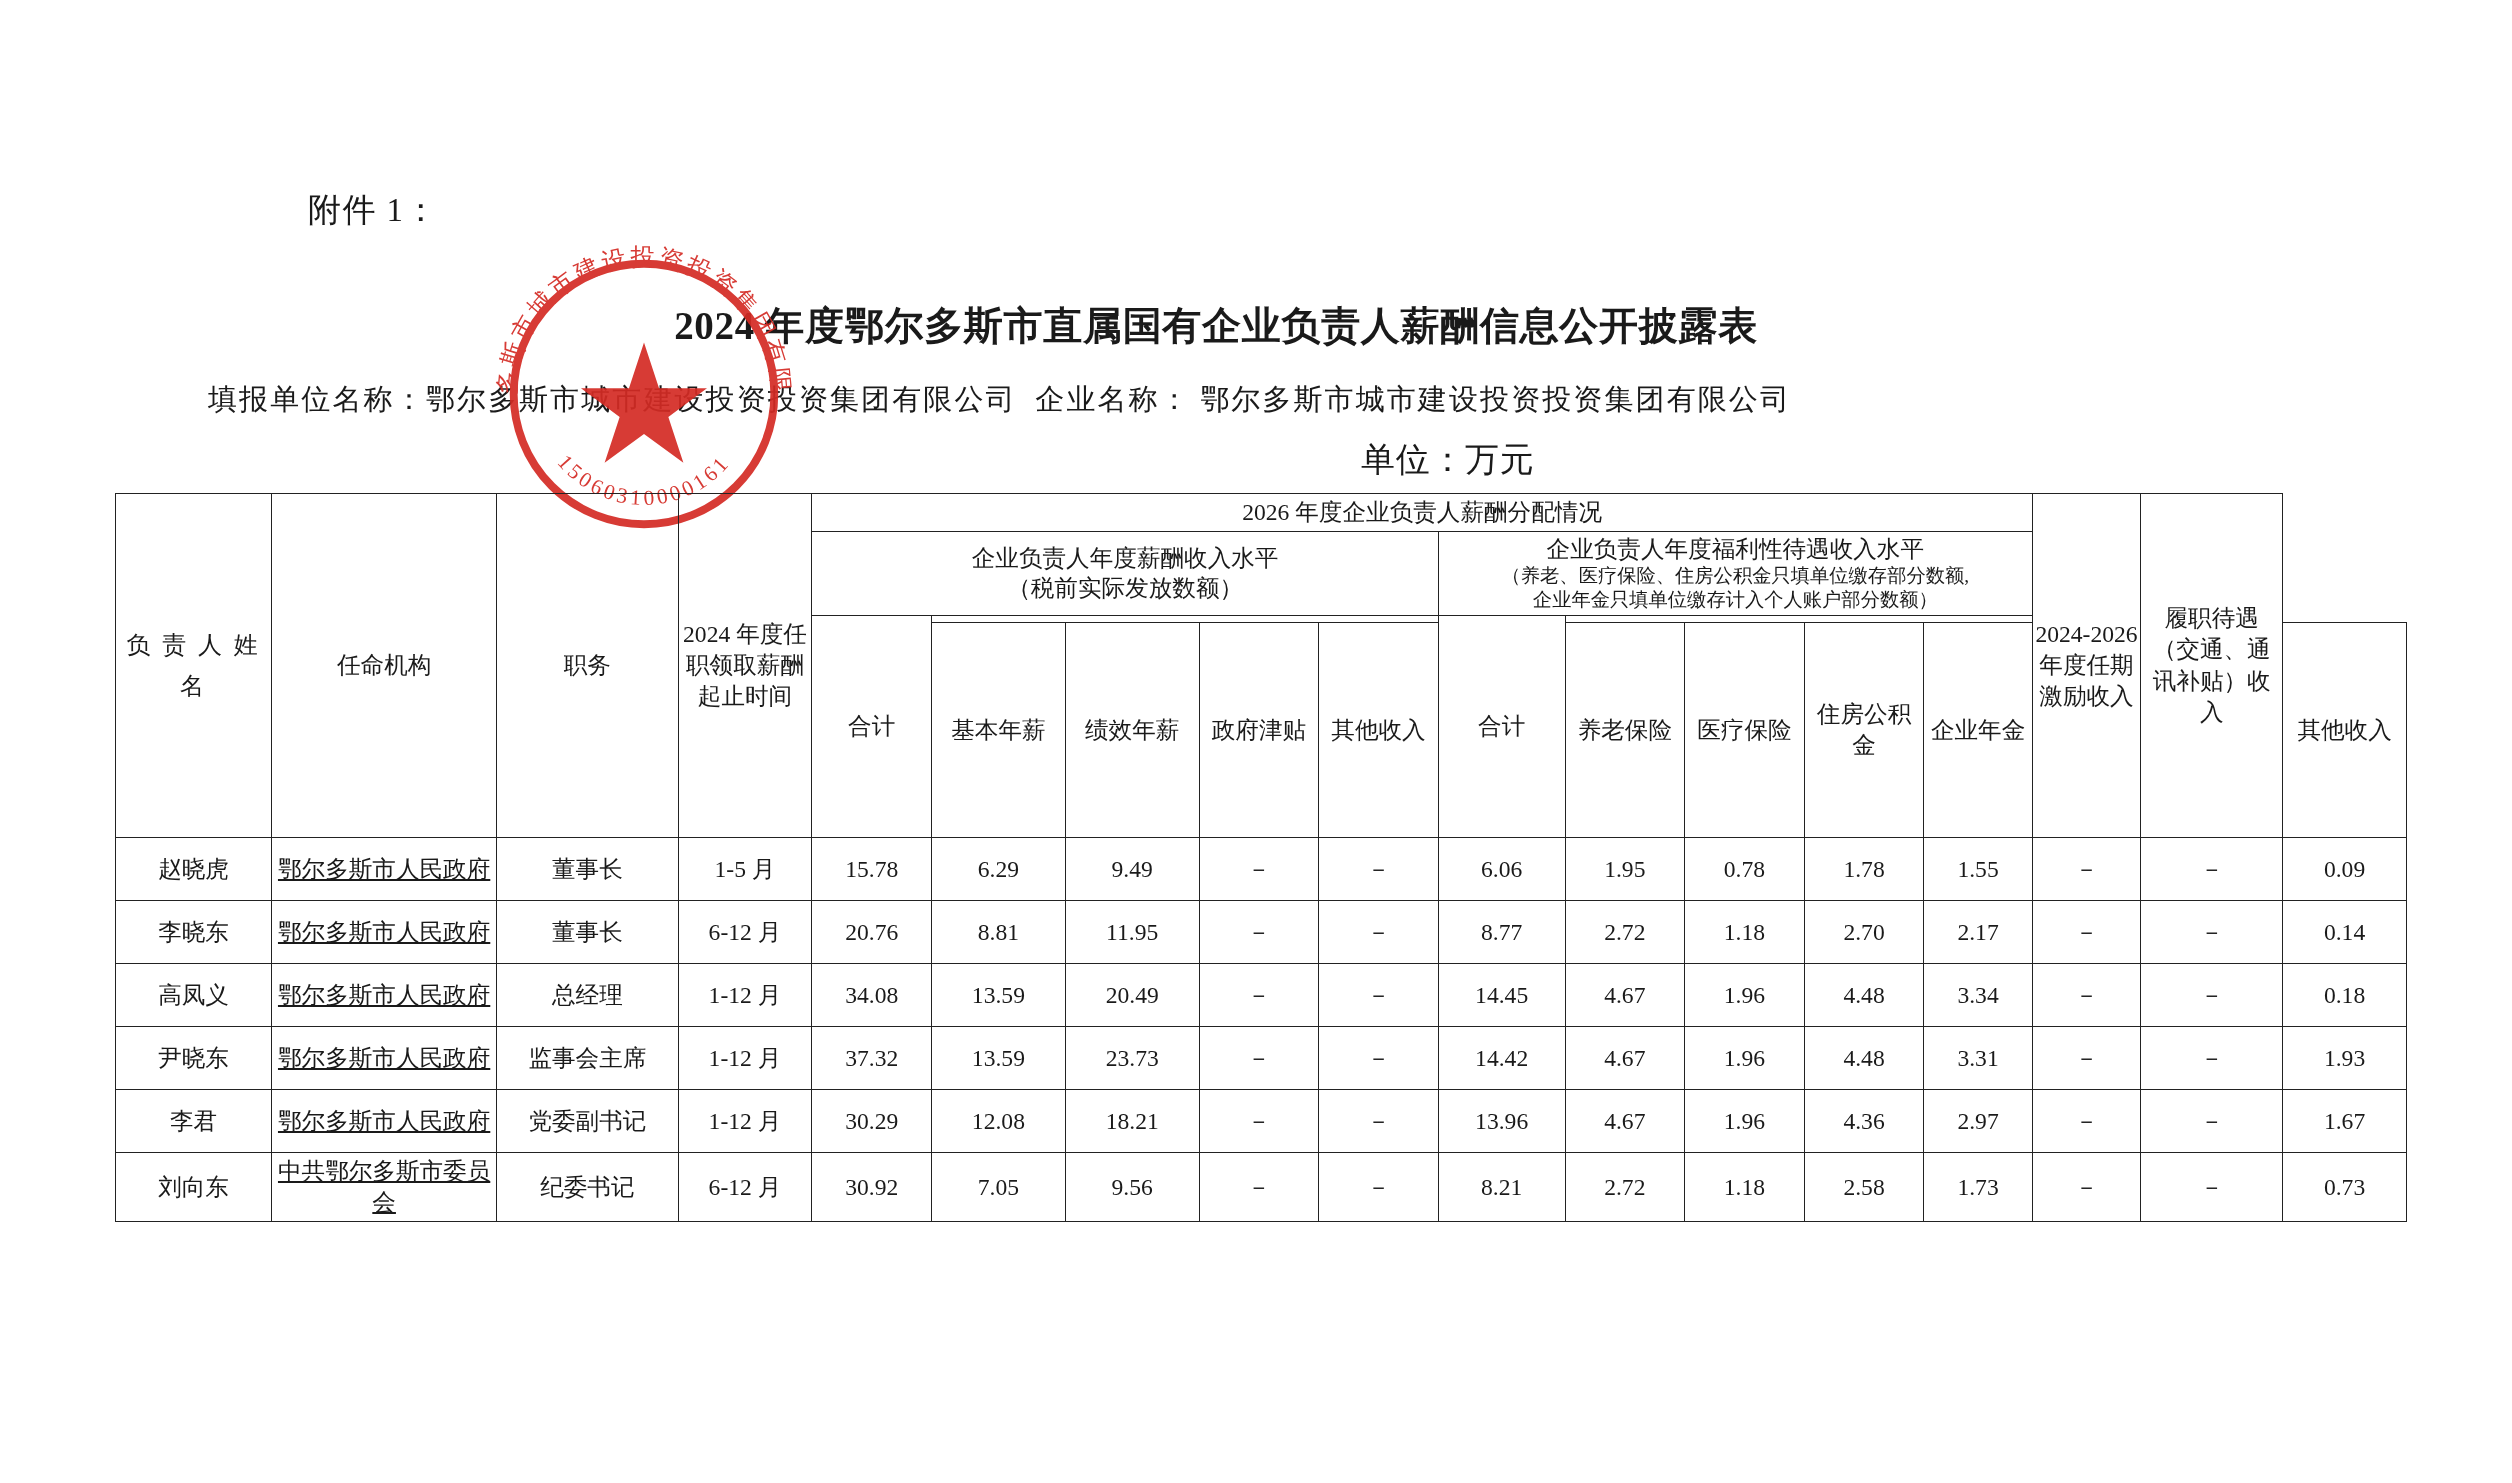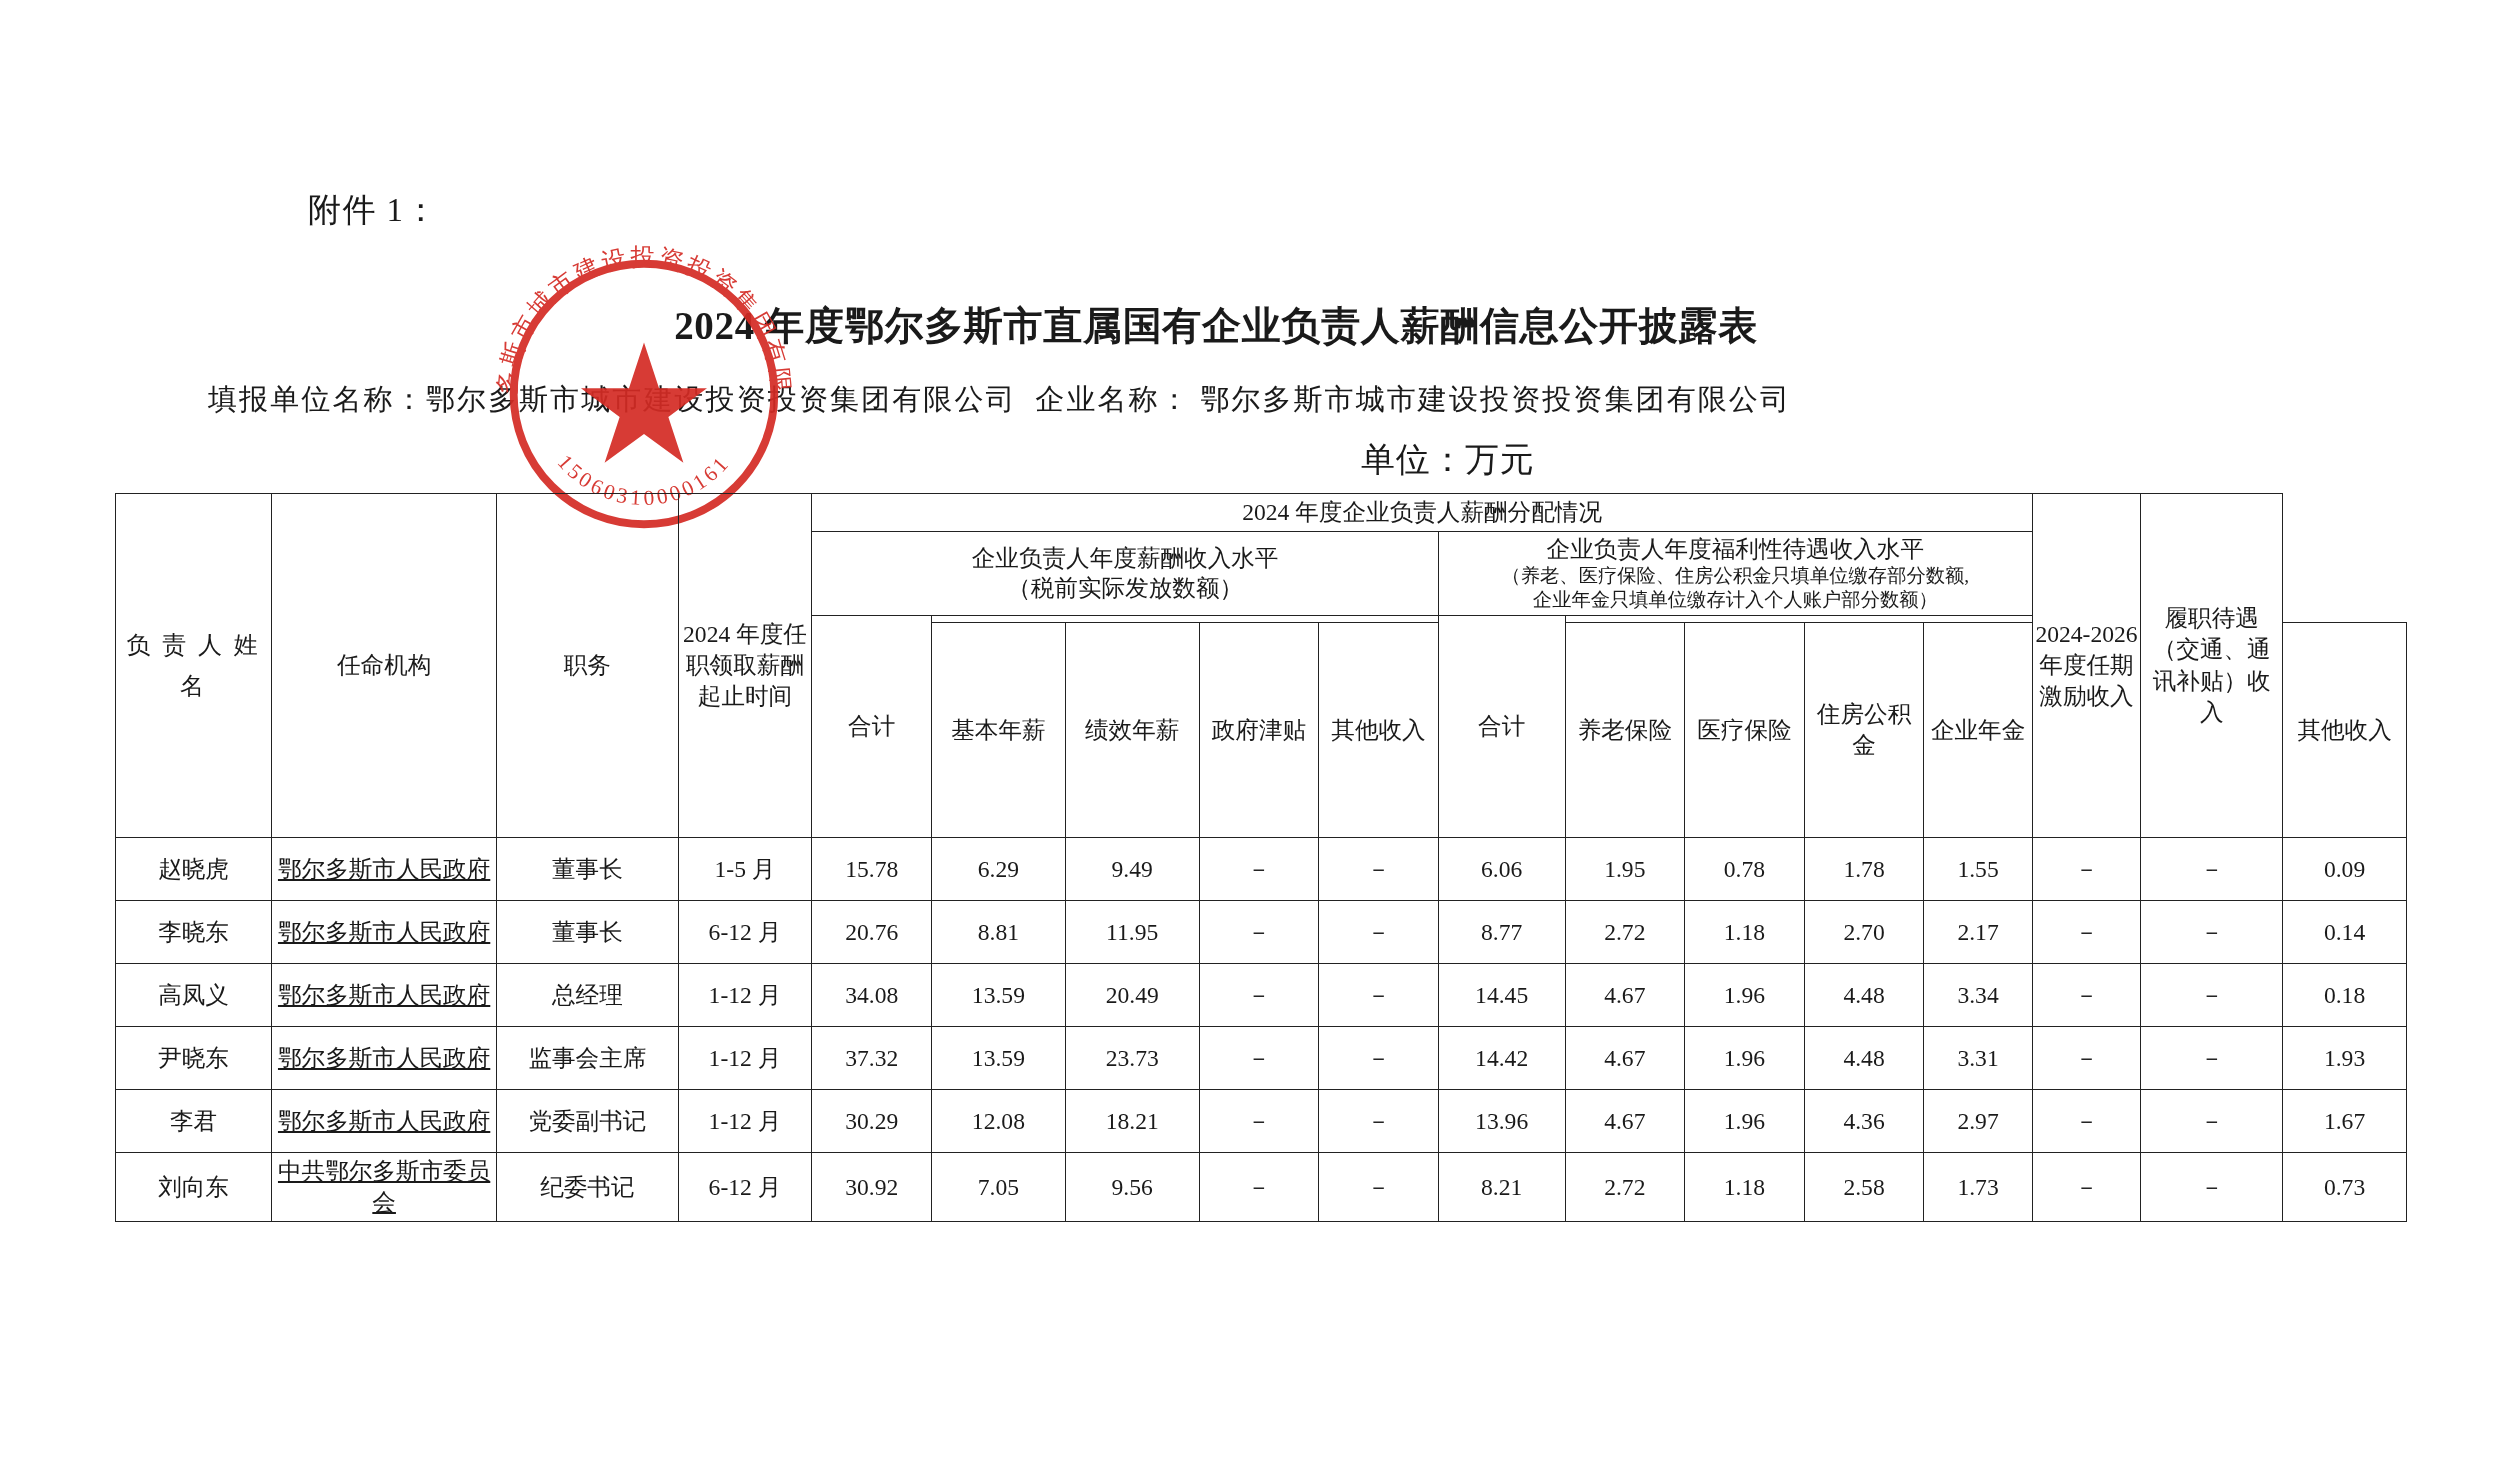--- a/index.html
+++ b/index.html
@@ -183,21 +183,21 @@
         <col style="width:122px">
       </colgroup>
       <thead>
         <tr>
           <th rowspan="4">
             <span class="vert-name">负 责 人 姓 名</span>
           </th>
           <th rowspan="4">任命机构</th>
           <th rowspan="4">职务</th>
           <th rowspan="4">2024 年度任职领取薪酬起止时间</th>
-          <th colspan="10">2024 年度企业负责人薪酬分配情况</th>
+          <th colspan="10">2026 年度企业负责人薪酬分配情况</th>
           <th rowspan="4">2024-2026 年度任期激励收入</th>
           <th rowspan="4">履职待遇（交通、通讯补贴）收入</th>
         </tr>
         <tr>
           <th colspan="5">
             <span class="stack">企业负责人年度薪酬收入水平</span>
             <span class="stack">（税前实际发放数额）</span>
           </th>
           <th colspan="5">
             <span class="stack">企业负责人年度福利性待遇收入水平</span>

